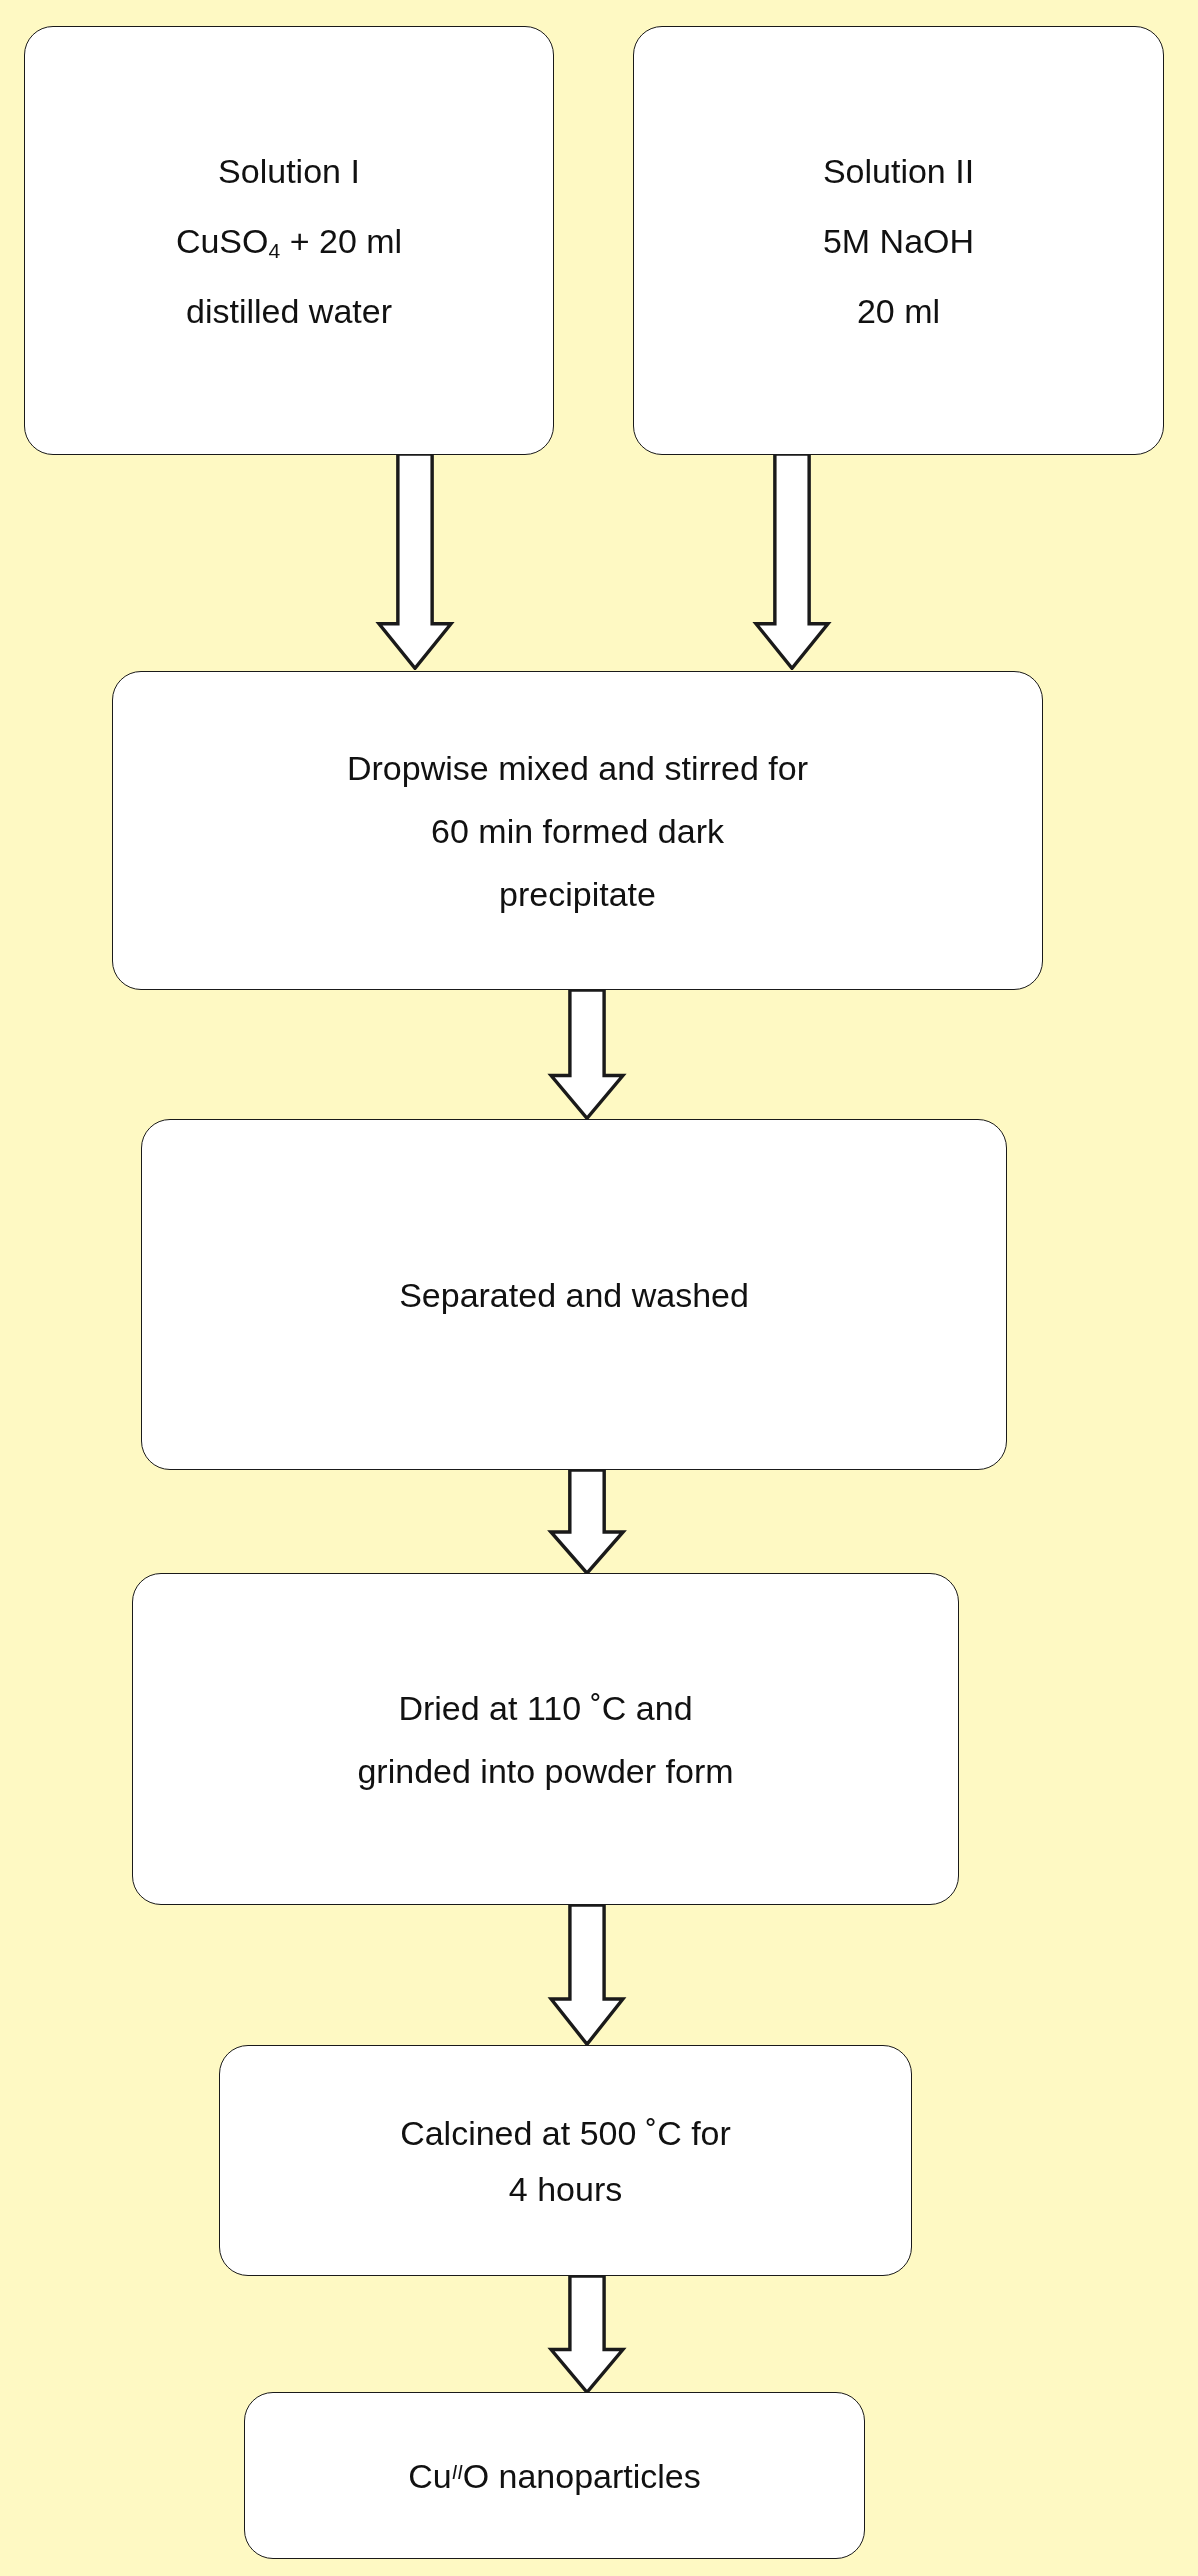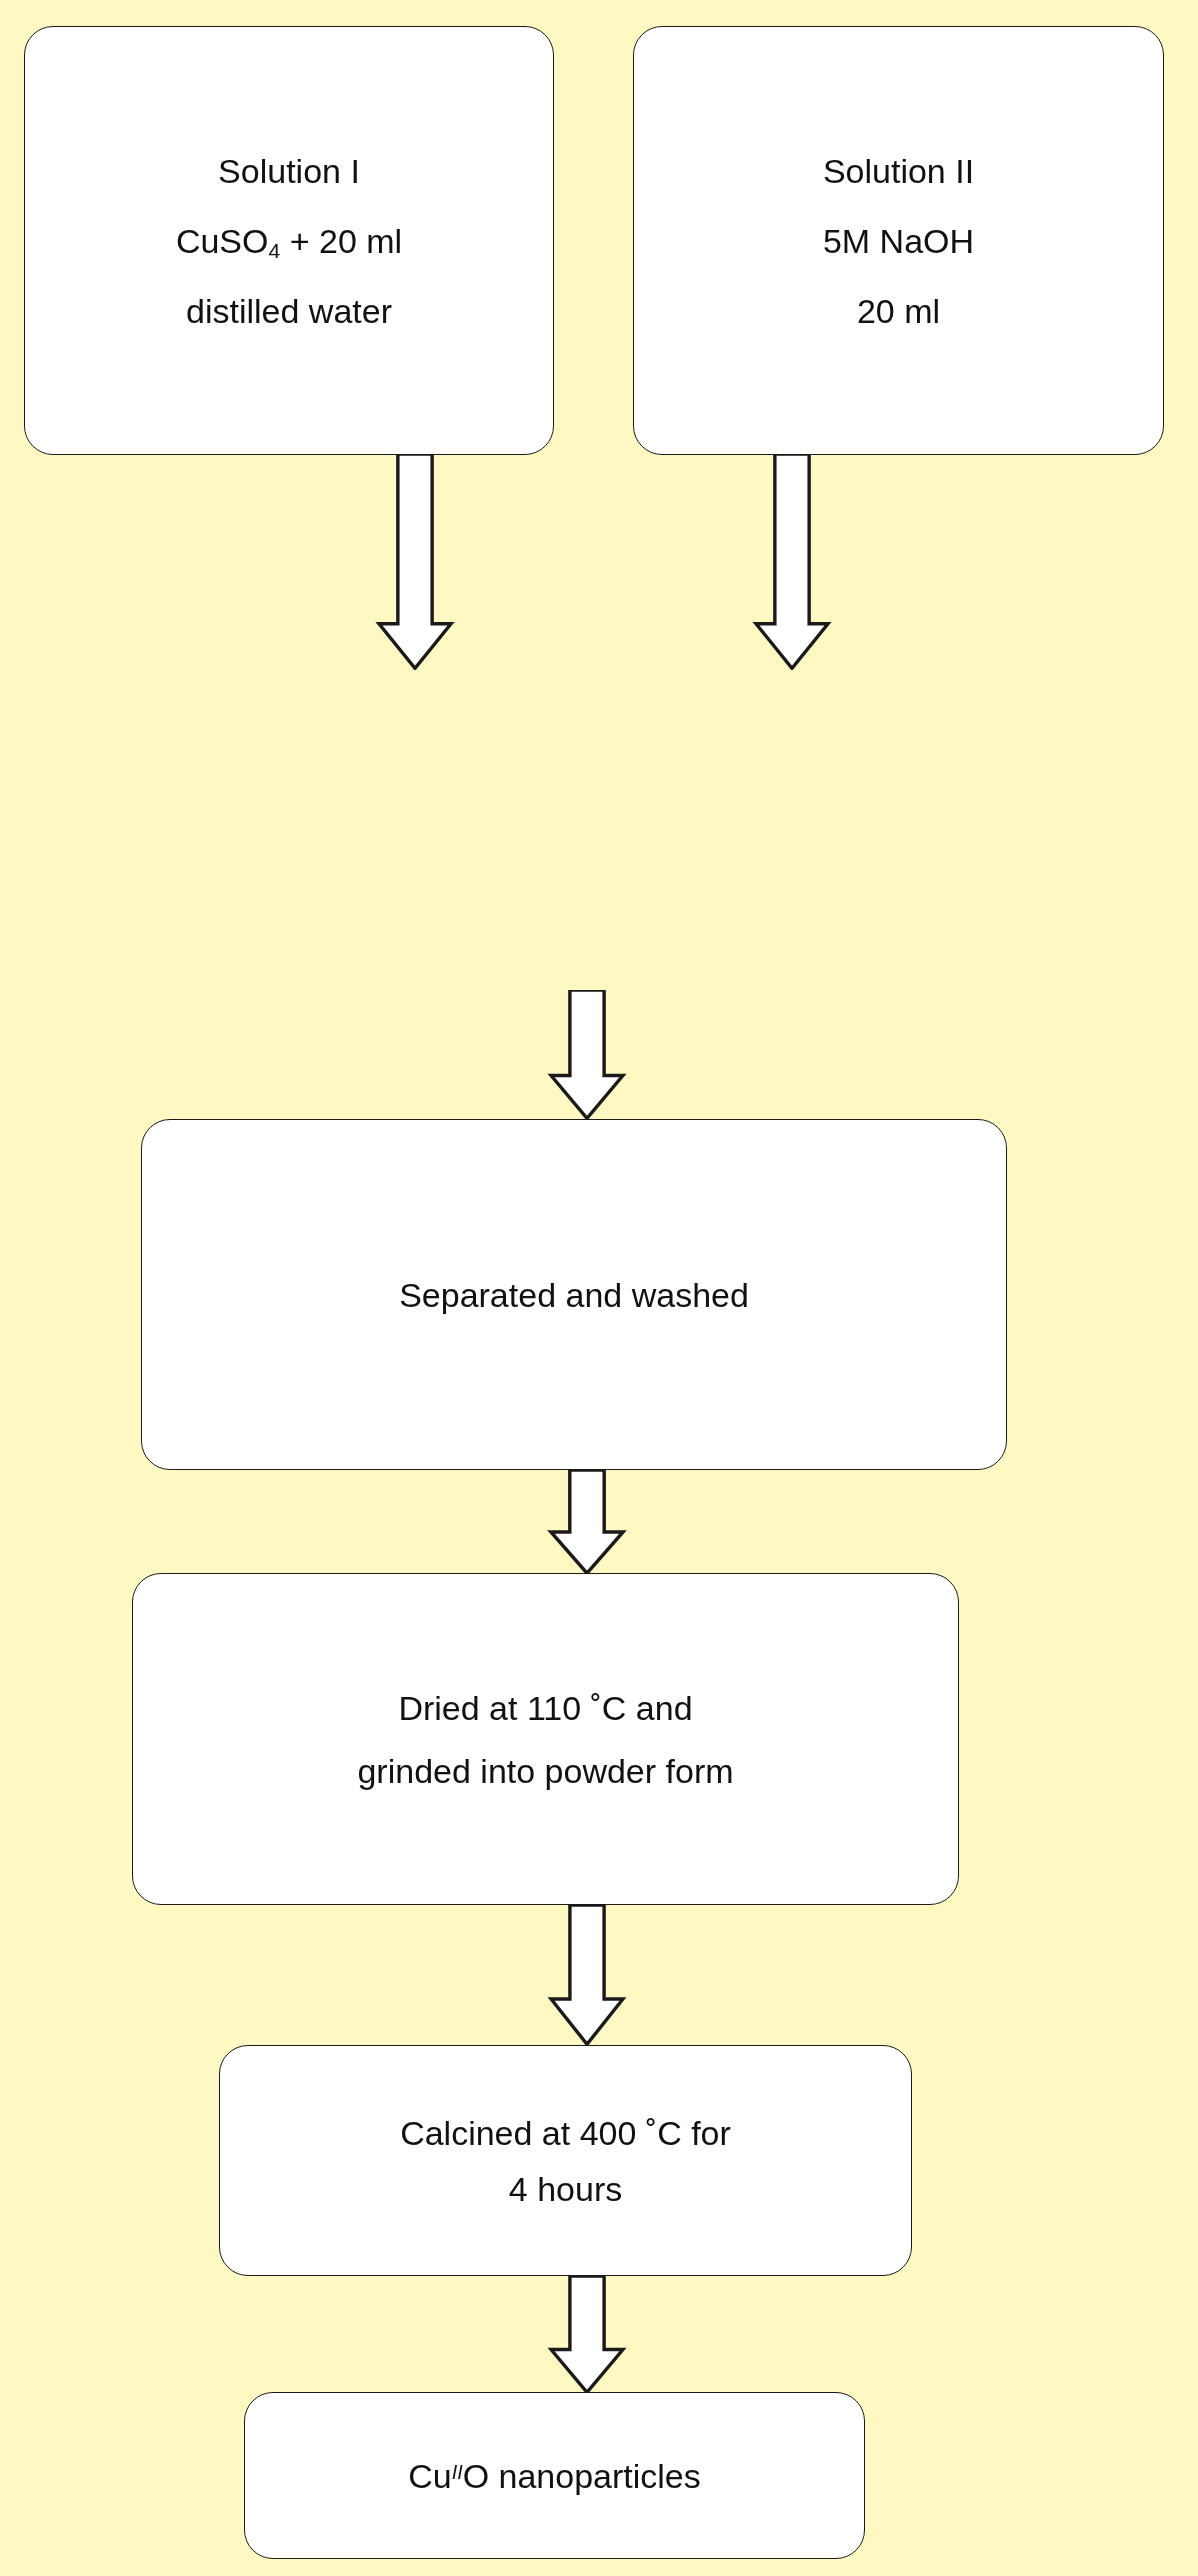--- a/index.html
+++ b/index.html
@@ -98,20 +98,25 @@
       <polygon points="44,0 84,0 84,198 106,198 64,250 22,198 44,198" fill="#ffffff" stroke="#1a1a1a" stroke-width="4" stroke-linejoin="miter"></polygon>
     </svg>
   </div>
 
   <div class="flow-arrow" id="arrow-sol2-to-mix">
     <svg width="110" height="216" viewBox="0 0 128 252" xmlns="http://www.w3.org/2000/svg">
       <polygon points="44,0 84,0 84,198 106,198 64,250 22,198 44,198" fill="#ffffff" stroke="#1a1a1a" stroke-width="4" stroke-linejoin="miter"></polygon>
     </svg>
   </div>
 
+  <div class="flow-box gap-mid" id="box-mix">
+    <span class="line">Dropwise mixed and stirred for</span>
+    <span class="line">60 min formed dark</span>
+    <span class="line">precipitate</span>
+  </div>
 
   <div class="flow-arrow" id="arrow-mix-to-sep">
     <svg width="110" height="130" viewBox="0 0 128 152" xmlns="http://www.w3.org/2000/svg">
       <polygon points="44,0 84,0 84,100 106,100 64,150 22,100 44,100" fill="#ffffff" stroke="#1a1a1a" stroke-width="4" stroke-linejoin="miter"></polygon>
     </svg>
   </div>
 
   <div class="flow-box gap-mid" id="box-separate">
     <span class="line">Separated and washed</span>
   </div>
@@ -127,21 +132,21 @@
     <span class="line">grinded into powder form</span>
   </div>
 
   <div class="flow-arrow" id="arrow-dry-to-calc">
     <svg width="110" height="141" viewBox="0 0 128 165" xmlns="http://www.w3.org/2000/svg">
       <polygon points="44,0 84,0 84,110 106,110 64,163 22,110 44,110" fill="#ffffff" stroke="#1a1a1a" stroke-width="4" stroke-linejoin="miter"></polygon>
     </svg>
   </div>
 
   <div class="flow-box gap-tight" id="box-calcine">
-    <span class="line">Calcined at 400 ˚C for</span>
+    <span class="line">Calcined at 500 ˚C for</span>
     <span class="line">4 hours</span>
   </div>
 
   <div class="flow-arrow" id="arrow-calc-to-prod">
     <svg width="110" height="118" viewBox="0 0 128 138" xmlns="http://www.w3.org/2000/svg">
       <polygon points="44,0 84,0 84,86 106,86 64,136 22,86 44,86" fill="#ffffff" stroke="#1a1a1a" stroke-width="4" stroke-linejoin="miter"></polygon>
     </svg>
   </div>
 
   <div class="flow-box" id="box-product">

